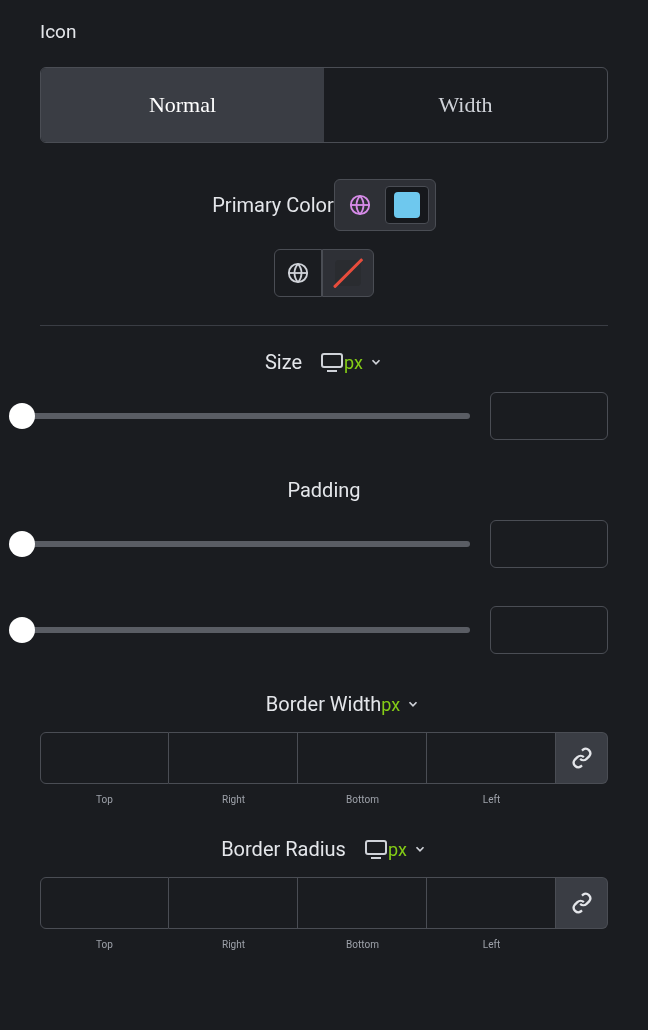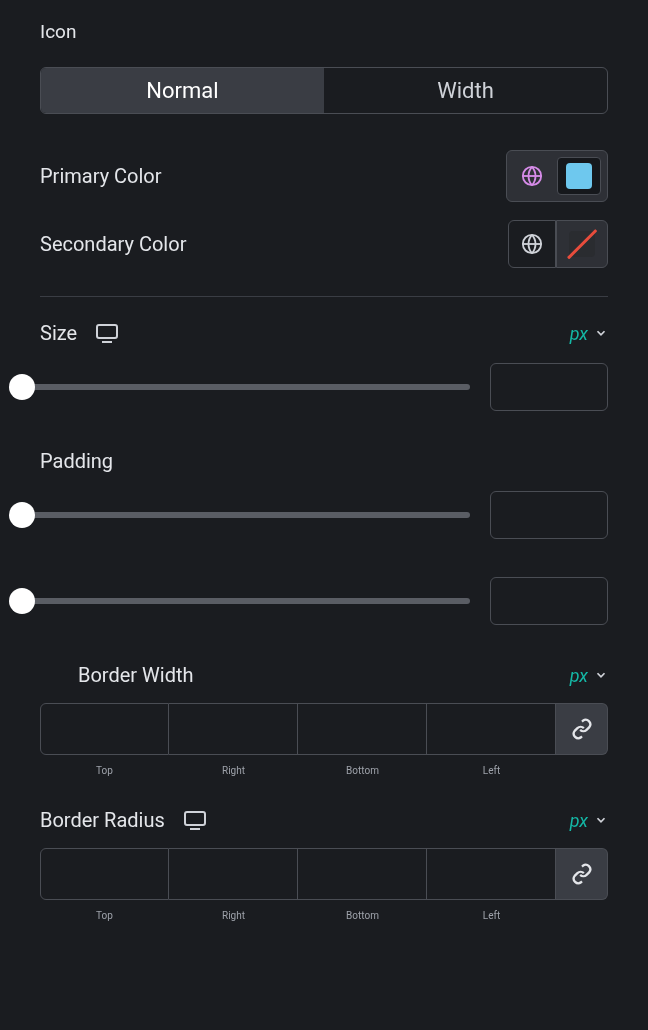--- a/index.html
+++ b/index.html
@@ -20,33 +20,34 @@
   .tabs {
     display: flex;
     border: 1px solid #4a4d54;
     border-radius: 6px;
     overflow: hidden;
     margin-bottom: 36px;
   }
   .tab {
     flex: 1;
     text-align: center;
-    padding: 10px 0;
+    padding: 24px 0;
     font-size: 22px;
     cursor: pointer;
     color: #cfd2d8;
+    font-family: Liberation Serif, serif;
   }
   .tab.active {
     background: #3a3d44;
     color: #fff;
   }
   .row {
     display: flex;
     align-items: center;
-    justify-content: space-between;
+    justify-content: center;
     margin-bottom: 18px;
   }
   .row-label {
     display: flex;
     align-items: center;
     gap: 18px;
     font-size: 20px;
     color: #e4e6ea;
   }
   .color-controls {
@@ -106,22 +107,21 @@
     height: 1px;
     background: #3a3d44;
     margin: 28px 0 24px 0;
   }
   .unit-select {
     display: flex;
     align-items: center;
     gap: 6px;
     cursor: pointer;
     font-size: 18px;
-    color: #14b8a6;
-    font-style: italic;
+    color: #84cc16;
   }
   .slider-row {
     display: flex;
     align-items: center;
     gap: 20px;
     margin-bottom: 38px;
     margin-left: -18px;
   }
   .slider {
     flex: 1;
@@ -216,21 +216,20 @@
         <path d="M12 2a15 15 0 0 1 0 20M12 2a15 15 0 0 0 0 20"></path>
       </svg>
     </div>
     <div class="swatch-wrap">
       <div class="swatch" id="primary-swatch" style="background: rgb(110, 200, 238);"></div>
     </div>
   </div>
 </div>
 
 <div class="row" style="margin-bottom:0;">
-  <div class="row-label">Secondary Color</div>
   <div class="color-controls" style="background:transparent; border:none; padding:0;">
     <div class="globe-btn" style="border:1px solid #4a4d54; border-radius:6px 0 0 6px; width:48px; height:48px;">
       <svg class="icon-svg" width="22" height="22" viewBox="0 0 24 24" fill="none" stroke="#cfd2d8" stroke-width="2">
         <circle cx="12" cy="12" r="10"></circle>
           <line x1="2" y1="12" x2="22" y2="12"></line>
         <path d="M12 2a15 15 0 0 1 0 20M12 2a15 15 0 0 0 0 20"></path>
       </svg>
     </div>
     <div class="swatch-wrap" style="margin-left:0; border-radius:0 6px 6px 0; width:52px; height:48px; background:#2e3036;">
       <div class="swatch-none">

